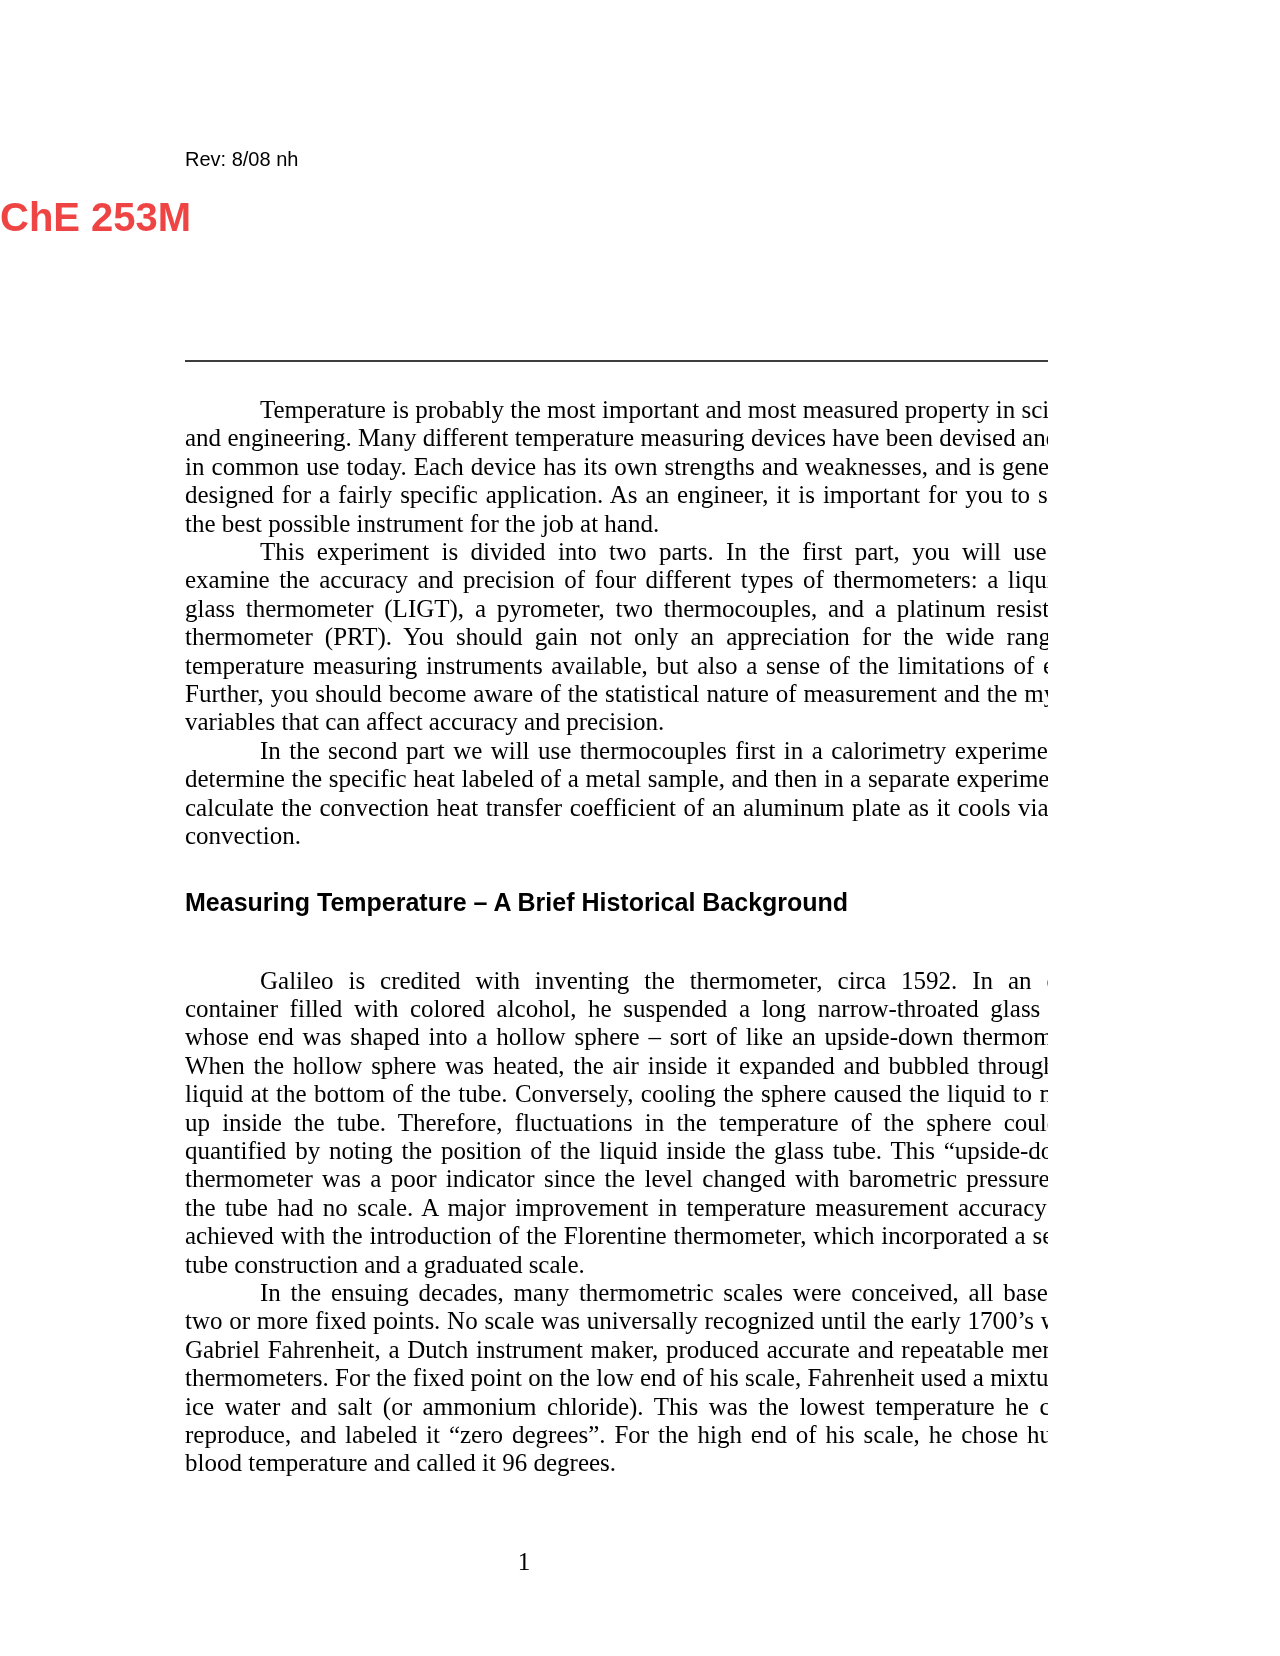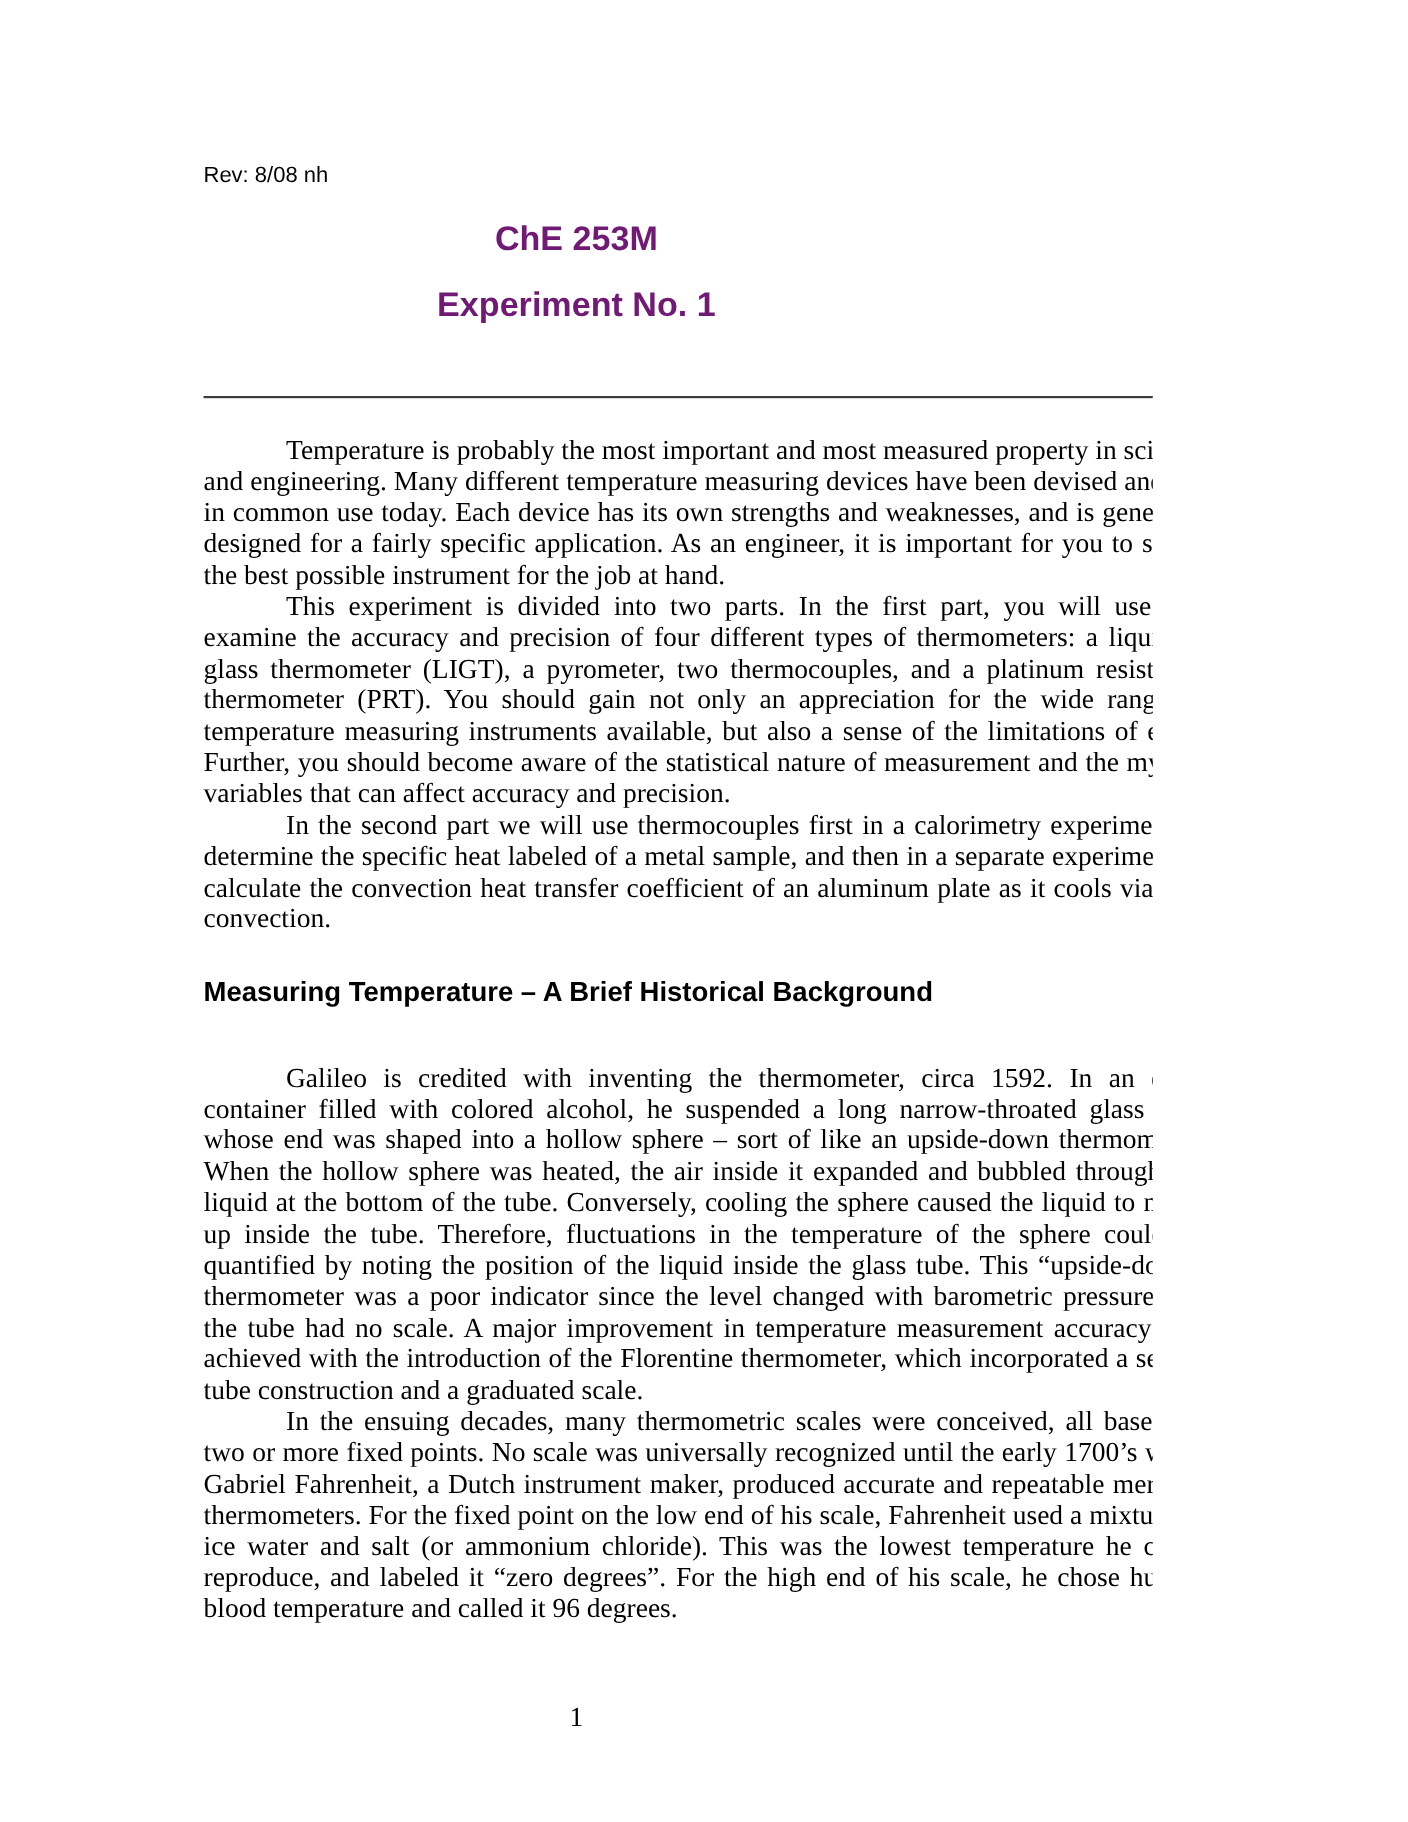--- a/index.html
+++ b/index.html
@@ -22,26 +22,25 @@
     top: 148px;
     font-family: "Liberation Sans", sans-serif;
     font-size: 20px;
     line-height: 22px;
     color: #000000;
   }
   .title-line {
     position: absolute;
     left: 0;
     width: 100%;
-    text-align: center;
     font-family: "Liberation Sans", sans-serif;
     font-weight: bold;
-    font-size: 31px;
+    font-size: 40px;
     line-height: 34px;
-    color: #701a75;
+    color: #ef4444;
   }
   .title-course     { top: 200px; }
   .title-experiment { top: 260px; }
   .title-main       { top: 316px; }
   .title-rule {
     position: absolute;
     left: 185px;
     width: 910px;
     top: 360px;
     height: 0;
@@ -84,21 +83,20 @@
 </style>
 </head>
 <body>
 
 <div class="page">
 
   <div class="rev-note">Rev: 8/08 nh</div>
 
   <div class="title-line title-course">ChE 253M</div>
 
-  <div class="title-line title-experiment">Experiment No. 1</div>
 
 
   <div class="title-rule"></div>
 
   <div class="body-text">
 
     <p>Temperature is probably the most important and most measured property in science and engineering. Many different temperature measuring devices have been devised and are in common use today.  Each device has its own strengths and weaknesses, and is generally designed for a fairly specific application.  As an engineer, it is important for you to select the best possible instrument for the job at hand.</p>
 
     <p>This experiment is divided into two parts. In the first part, you will use and examine the accuracy and precision of four different types of thermometers: a liquid in glass thermometer (LIGT), a pyrometer, two thermocouples, and a platinum resistance thermometer (PRT).  You should gain not only an appreciation for the wide range of temperature measuring instruments available, but also a sense of the limitations of each. Further, you should become aware of the statistical nature of measurement and the myriad variables that can affect accuracy and precision.</p>
 

